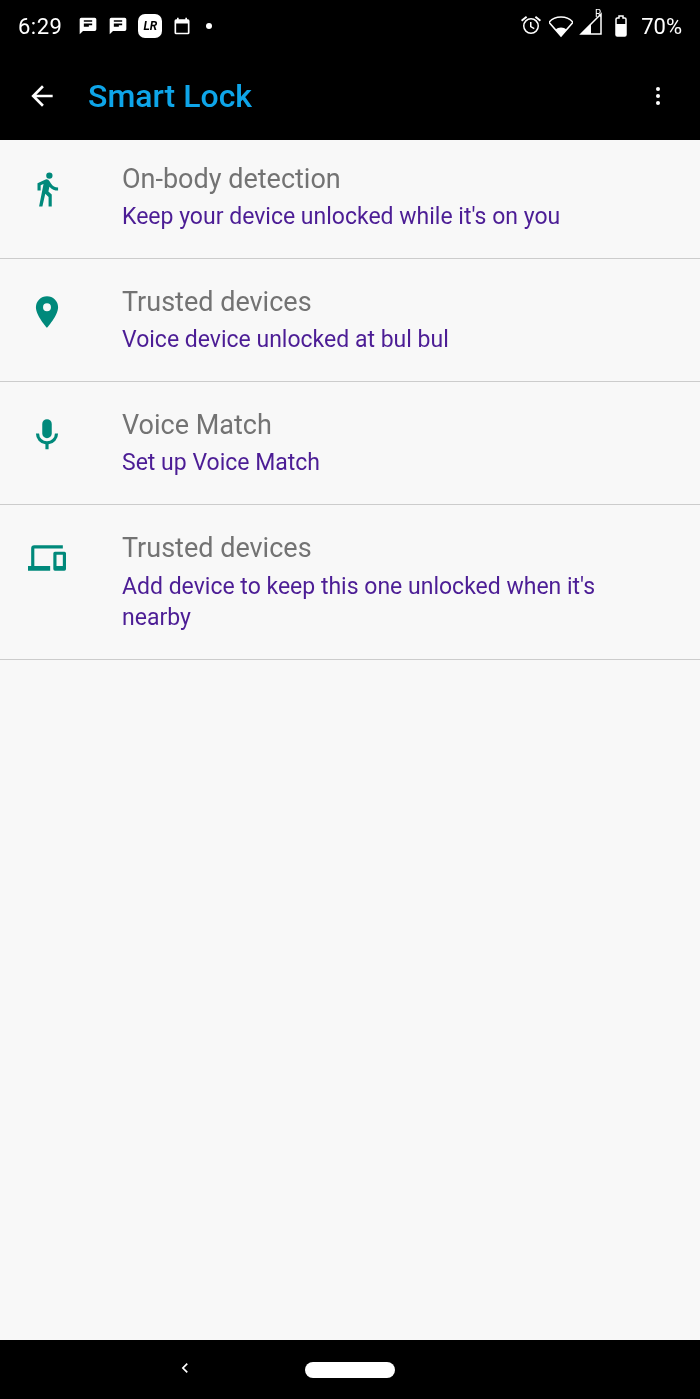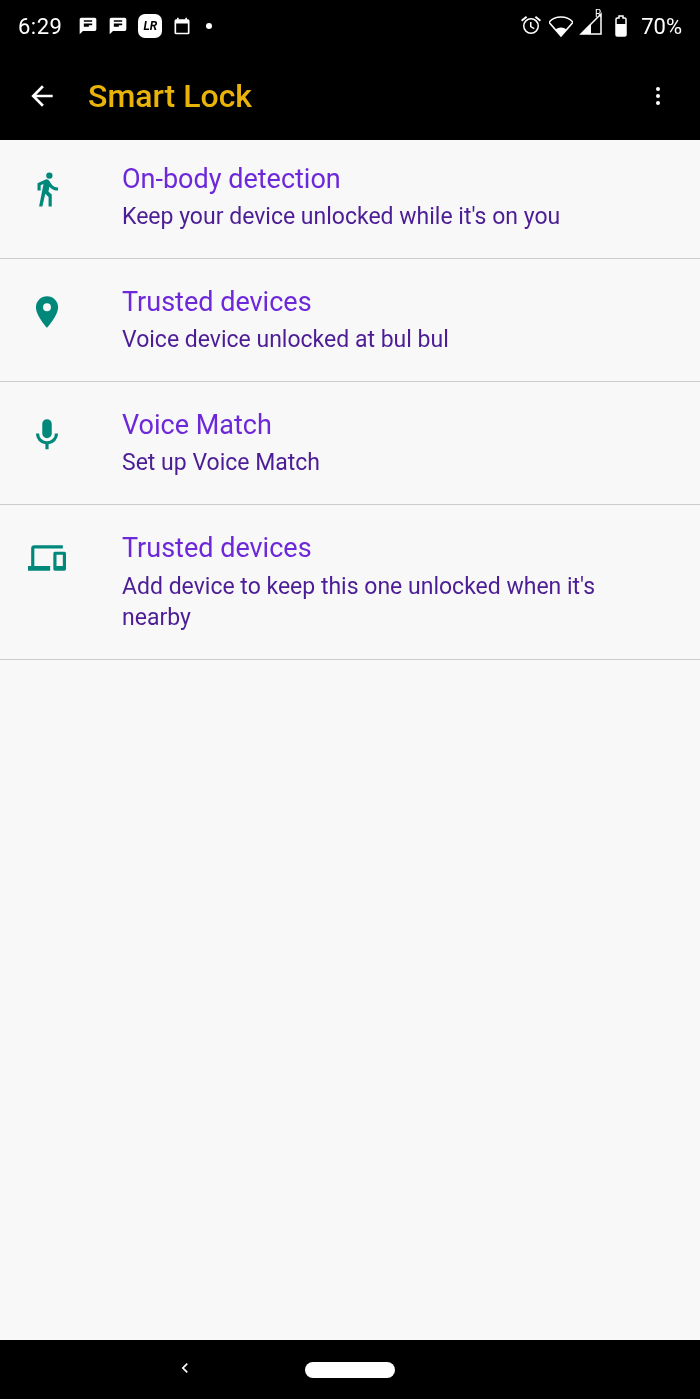--- a/index.html
+++ b/index.html
@@ -28,21 +28,21 @@
     .status-icon-sm { width: 20px; height: 20px; fill: #fff; }
     .status-dot { width: 6px; height: 6px; background: #fff; border-radius: 50%; margin-left: 4px;}
     .lr-box {
       width: 24px; height: 24px; background: #fff; color: #000;
       display: flex; align-items: center; justify-content: center;
       font-size: 12px; font-weight: bold; font-style: italic; border-radius: 7px;
     }
     .app-bar {
       height: 88px;
       background: #000;
-      color: #eab308;
+      color: #0ea5e9;
       display: flex;
       align-items: center;
       padding: 0 22px;
     }
     .back-btn { width: 40px; height: 40px; display: flex; align-items: center; justify-content: center; cursor: pointer; }
     .app-title { font-size: 32px; font-weight: 500; margin-left: 26px; flex: 1; }
     .overflow-btn { width: 40px; height: 40px; display: flex; align-items: center; justify-content: center; cursor: pointer; }
     .content {
       background: #f8f8f8;
       height: 1200px;
@@ -59,21 +59,21 @@
     .list-item:first-child { padding-top: 22px;}
     .item-icon {
       width: 38px;
       height: 38px;
       margin-right: 56px;
       margin-top: 8px;
       flex-shrink: 0;
       fill: #00897b;
     }
     .item-texts { flex: 1; padding-right: 10px;}
-    .item-title { font-size: 27px; color: #6d28d9; margin-bottom: 4px; line-height: 1.3;}
+    .item-title { font-size: 27px; color: #737373; margin-bottom: 4px; line-height: 1.3;}
     .item-sub { font-size: 23px; color: #4c1d95; line-height: 1.35;}
     .nav-bar {
       position: absolute;
       bottom: 0;
       left: 0;
       right: 0;
       height: 59px;
       background: #000;
       display: flex;
       align-items: center;

